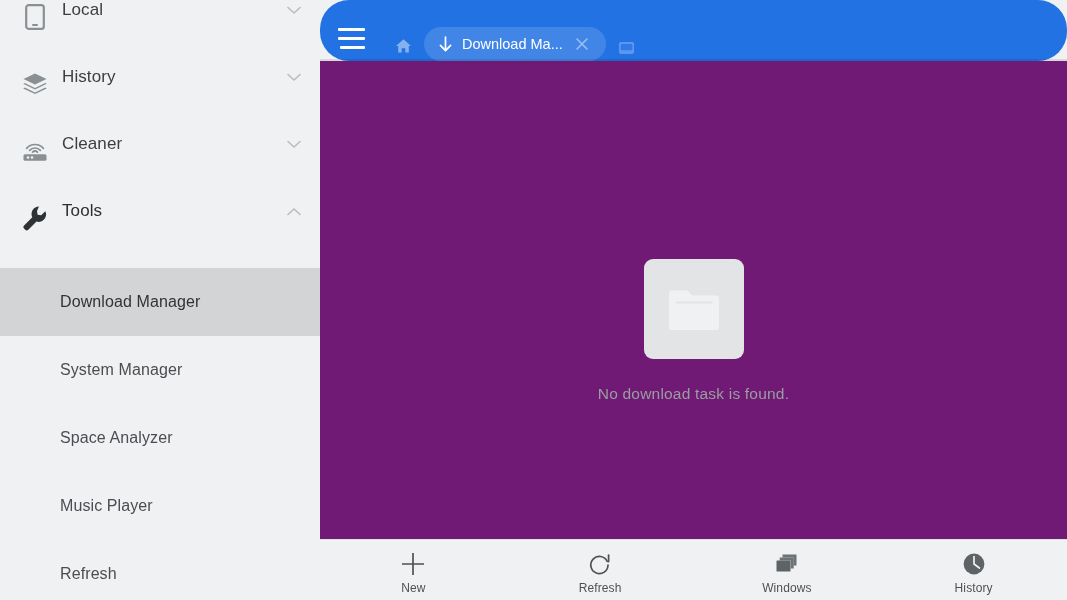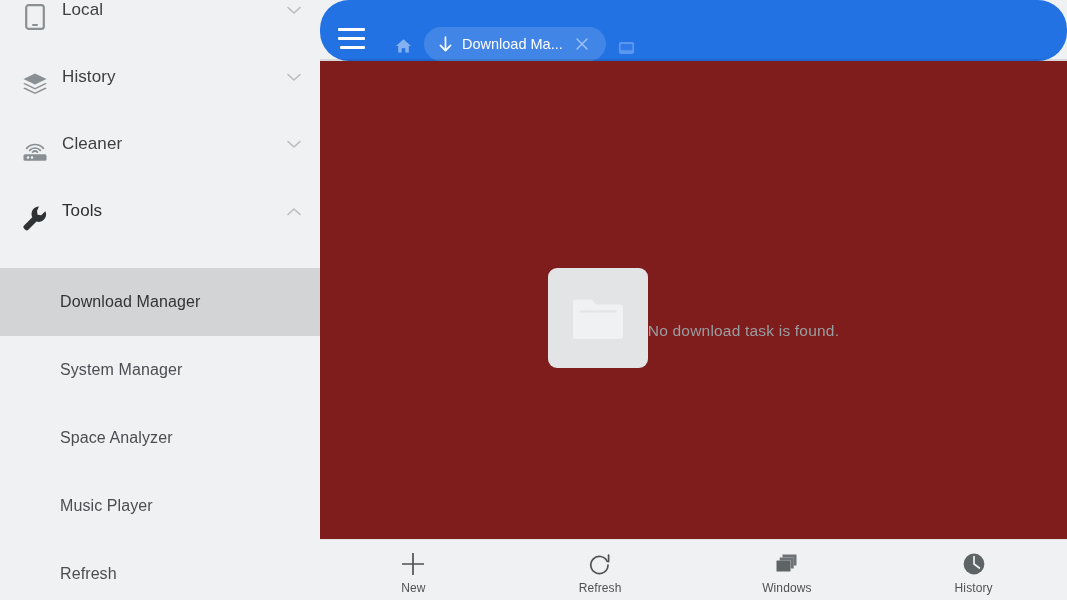--- a/index.html
+++ b/index.html
@@ -183,23 +183,24 @@
     display: flex;
     align-items: center;
     justify-content: center;
     cursor: pointer;
   }
 
   
   .content {
     flex: 1 1 auto;
     display: flex;
-    align-items: center;
-    justify-content: center;
-    background: #7f1d1d;
+    flex-direction: column;
+    align-items: center;
+    justify-content: center;
+    background: #701a75;
     position: relative;
     box-sizing: border-box;
   }
   .empty-thumb {
     width: 100px;
     height: 100px;
     background: #e3e4e6;
     border-radius: 9px;
     display: flex;
     align-items: center;

